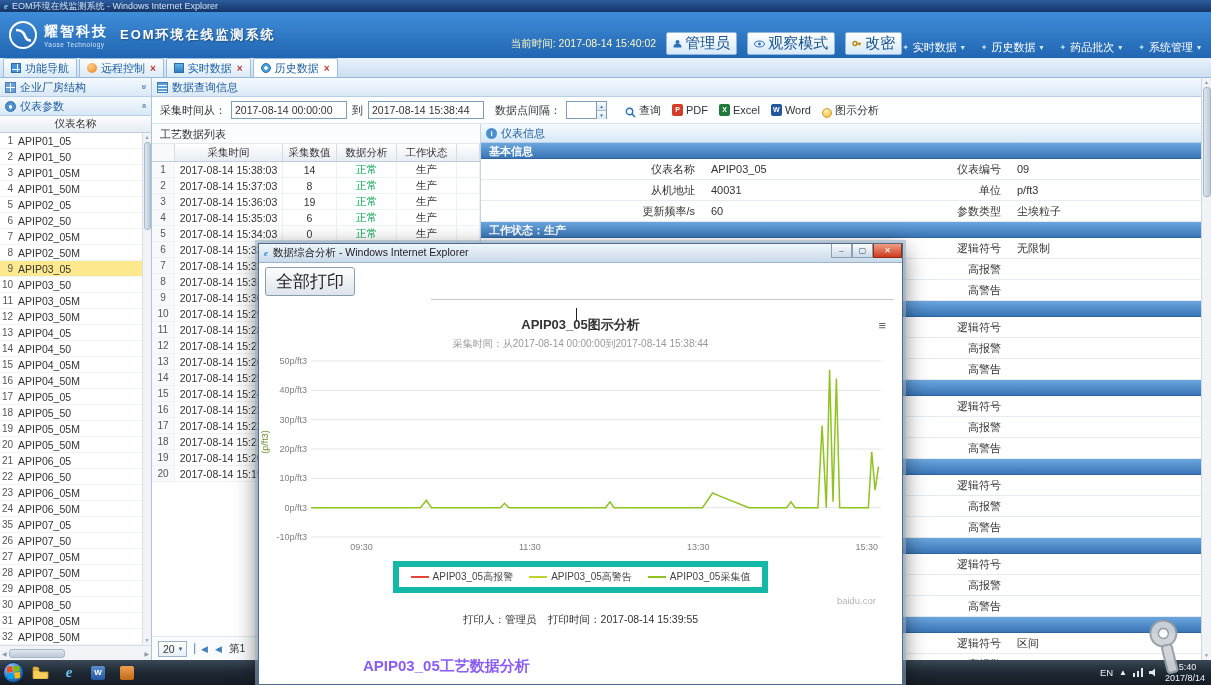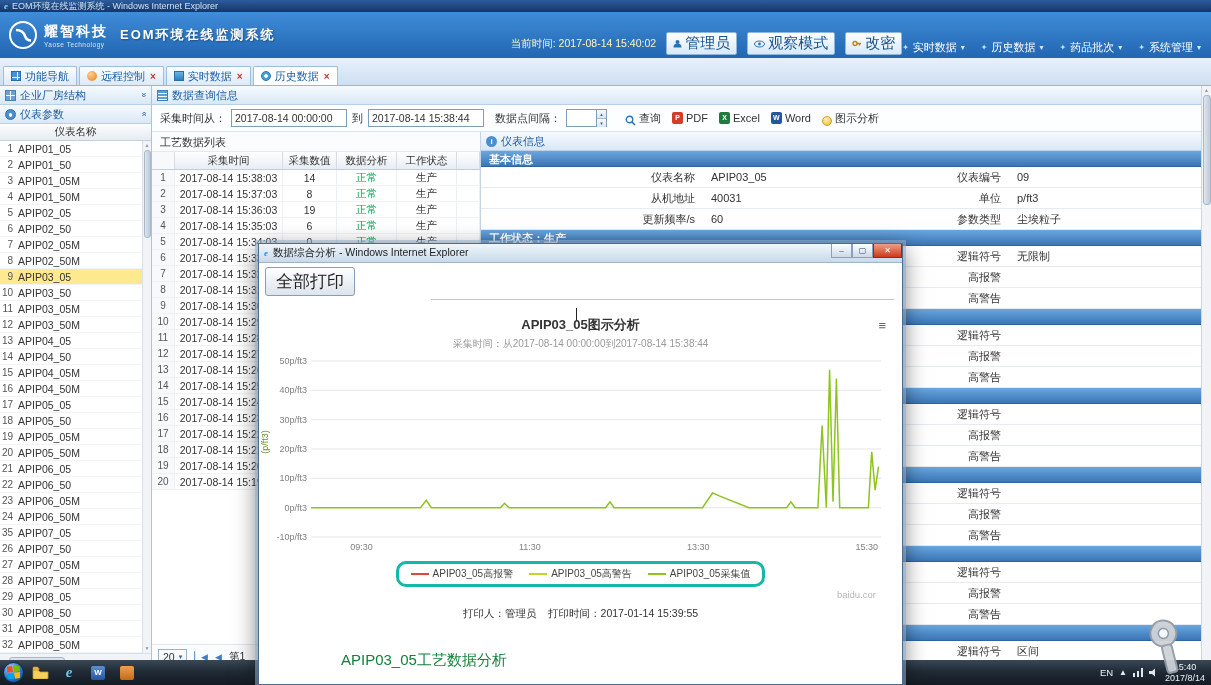--- a/index.html
+++ b/index.html
@@ -19,21 +19,21 @@
 .header-right{margin-left:auto;align-self:stretch;display:flex;justify-content:space-between;align-items:flex-end;padding:4px 10px 3px}
 .hr-top{display:flex;align-items:center;gap:10px}
 .cur-time{font-size:10.5px;color:#fdf6c0}
 .hbtn{display:inline-flex;align-items:center;gap:3px;font-size:15px;color:#17538f;background:linear-gradient(#fdfeff,#d8e9f8);border:1px solid #8fb6dd;border-radius:2px;padding:1px 6px;cursor:pointer}
 .hr-menus{display:flex;gap:16px}
 .menu-item{display:inline-flex;align-items:center;gap:4px;font-size:11px;color:#fff;cursor:pointer}
 .menu-star{color:#bfe0ff;font-size:8px}
 .menu-caret{font-size:8px;color:#d6e8fa}
 
 
-.tabbar{height:28px;background:linear-gradient(#e8f1fa,#cddff1);border-bottom:1px solid #94b8da;display:flex;align-items:flex-end;gap:2px;padding-left:3px}
+.tabbar{height:20px;background:linear-gradient(#e8f1fa,#cddff1);border-bottom:1px solid #94b8da;display:flex;align-items:flex-end;gap:2px;padding-left:3px}
 .tab{height:19px;display:inline-flex;align-items:center;gap:4px;padding:0 7px;font-size:11px;color:#1c5fa6;background:linear-gradient(#fbfdff,#dceaf7);border:1px solid #9dbedd;border-bottom:none;border-radius:2px 2px 0 0;cursor:pointer}
 .tab.active{background:#fff}
 .tab-close{color:#c0392b;font-size:10px;font-weight:bold;margin-left:1px}
 .ti{width:10px;height:10px;display:inline-block;flex:none}
 .ti-grid{background:linear-gradient(#fff,#fff) 4.5px 0/1px 10px no-repeat,linear-gradient(#fff,#fff) 0 4.5px/10px 1px no-repeat,#3f94dd;border:1px solid #2a6da8}
 .ti-remote{background:radial-gradient(circle at 35% 30%,#ffd08a,#e8821e);border-radius:50%}
 .ti-realtime{background:linear-gradient(#63b4e8,#2f7fc0);border:1px solid #2a6da8}
 .ti-history{background:radial-gradient(#fff 0 1.5px,#48a2d8 2px);border-radius:50%;border:1px solid #2a6da8}
 
 
@@ -131,26 +131,26 @@
 .print-btn{margin:4px 2px 0 6px;padding:2px 10px;font-size:17px;font-family:Liberation Sans, sans-serif;border:1px solid #8a9cb2;border-radius:3px;background:linear-gradient(#fefefe,#dde4ec);color:#222;cursor:pointer}
 .popup-hr{height:1px;background:#c8c8c8;margin:3px 8px 0 172px}
 .caret-line{position:absolute;left:317px;top:45px;width:1px;height:13px;background:#222}
 .chart-block{position:relative;margin-top:16px}
 .chart-title{text-align:center;font-size:13px;font-weight:bold;color:#333}
 .chart-sub{text-align:center;font-size:10px;color:#999;margin-top:3px}
 .toolbox{position:absolute;top:2px;right:16px;font-size:13px;color:#666;cursor:pointer}
 .plot-wrap{position:relative;margin:6px 0 0 6px}
 .yname{position:absolute;left:-12px;top:80px;transform:rotate(-90deg);font-size:9px;color:#6b8f2a}
 .legend-wrap{text-align:center;margin-top:6px}
-.legend-box{display:inline-flex;align-items:flex-end;gap:16px;border:3px solid #14b8a6;border-radius:10px;padding:3px 12px;font-size:10px;color:#444}
+.legend-box{display:inline-flex;align-items:flex-end;gap:16px;border:6px solid #14b8a6;border-radius:0;padding:3px 12px;font-size:10px;color:#444}
 .lg-item{display:inline-flex;align-items:center;gap:4px;cursor:pointer}
 .lg-dash{width:18px;height:2px;display:inline-block}
 .watermark{text-align:right;padding-right:26px;font-size:9.5px;color:#b5b5b5;margin-top:2px}
 .print-info{text-align:center;margin-top:7px;font-size:10.5px;color:#333;white-space:pre}
-.analysis-title{margin:30px 0 0 82px;font-size:15px;font-weight:normal;color:#15803d}
+.analysis-title{margin:30px 0 0 104px;font-size:15px;font-weight:bold;color:#8b5cf6}
 .at-header{margin:14px 0 0 22px;border-bottom:1px solid #e0e0e0;width:330px;white-space:nowrap}
 .at-header .at-cell{color:#555}
 .at-cell{display:inline-block;width:66px;text-align:center;font-size:10.5px;padding:3px 0}
 </style>
 </head>
 <body>
 
 <div class="screen">
 
   <div class="ie-titlebar">
@@ -878,21 +878,21 @@
                 <span class="lg-dash" style="background: rgb(195, 211, 46);"></span>
                 <span>APIP03_05高警告</span>
               </span>
               <span class="lg-item">
                 <span class="lg-dash" style="background: rgb(143, 195, 31);"></span>
                 <span>APIP03_05采集值</span>
               </span>
             </span>
         </div>
         <div class="watermark">baidu.cor</div>
-        <div class="print-info">打印人：管理员    打印时间：2017-01-14 15:39:55</div>
+        <div class="print-info">打印人：管理员    打印时间：2017-08-14 15:39:55</div>
       </div>
       <div class="analysis-title">APIP03_05工艺数据分析</div>
       <div class="at-header"><span class="at-cell">数据类型</span><span class="at-cell">最大值</span><span class="at-cell">最小值</span><span class="at-cell">平均值</span><span class="at-cell">偏差</span></div>
       
     </div>
   </div>
 
 </div>
 
 </body></html>

